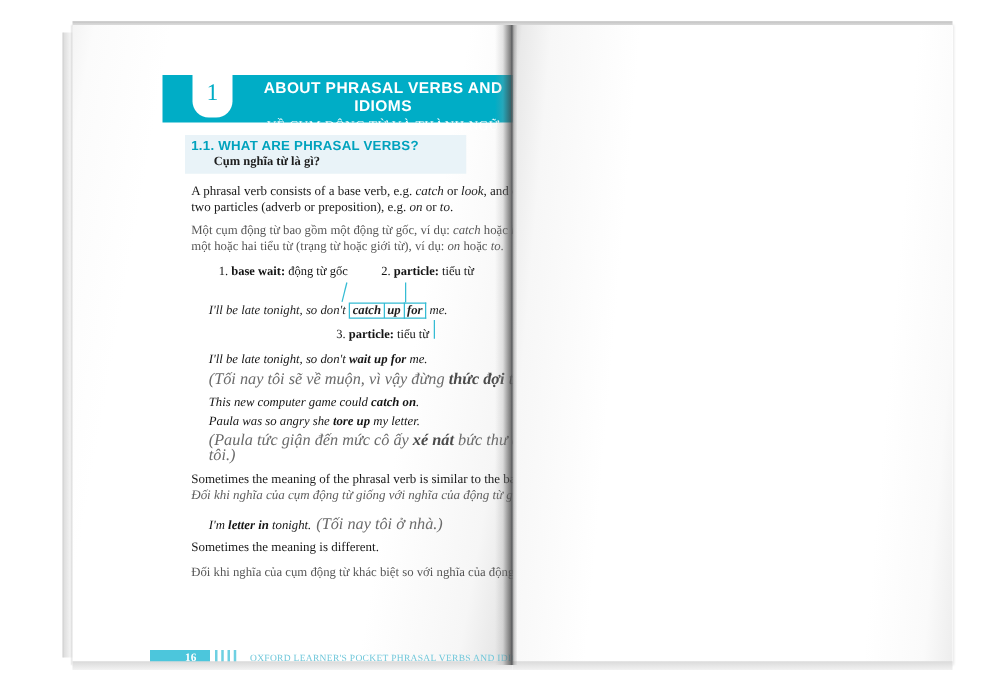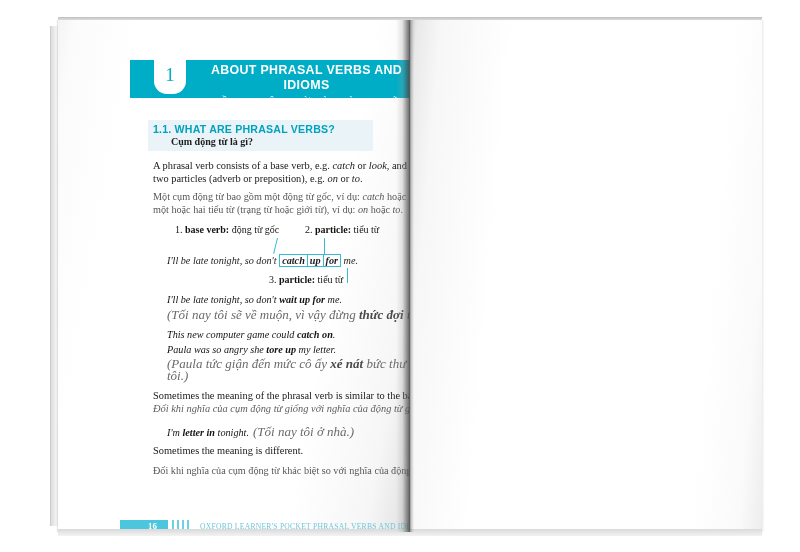--- a/index.html
+++ b/index.html
@@ -86,21 +86,21 @@
   .stripes{position:absolute;right:6px;top:0;height:38px;width:34px;}
   .stripes i{
     position:absolute;top:0;width:3px;height:38px;background:#ffffff;display:block;
   }
 
   
   .col{
     position:absolute;box-sizing:border-box;
     color:#1d1d1d;
   }
-  .col.left{ left:95px; top:100px; width:292px; }
+  .col.left{ left:95px; top:88px; width:292px; }
 
   .h2wrap{
     background:#e9f3f8;
     padding:3px 5px 4px 5px;
     margin:0 0 9px -5px;
     width:215px;
   }
   .h2-en{
     font-family:"Liberation Sans", sans-serif;
     font-weight:bold;font-size:10.6px;color:#00a2bd;letter-spacing:.2px;
@@ -176,29 +176,29 @@
           <i style="left:7px"></i>
           <i style="left:14px"></i>
           <i style="left:21px"></i>
       </div>
     </div>
 
     <div class="col left">
 
       <div class="h2wrap">
         <div class="h2-en">1.1. WHAT ARE PHRASAL VERBS?</div>
-        <div class="h2-vi">Cụm động từ là gì?</div>
+        <div class="h2-vi">Cụm nghĩa từ là gì?</div>
       </div>
 
       <p class="en">A phrasal verb consists of a base verb, e.g. <i class="it">catch</i> or <i class="it">look</i>, and one or two particles (adverb or preposition), e.g. <i class="it">on</i> or <i class="it">to</i>.</p>
 
       <p class="vi gap">Một cụm động từ bao gồm một động từ gốc, ví dụ: <i class="it">catch</i> hoặc <i class="it">look</i>, và một hoặc hai tiểu từ (trạng từ hoặc giới từ), ví dụ: <i class="it">on</i> hoặc <i class="it">to</i>.</p>
 
       <div class="diagram">
-        <div class="lbl" style="left:22px;top:0">1. <b>base verb:</b> động từ gốc</div>
+        <div class="lbl" style="left:22px;top:0">1. <b>base wait:</b> động từ gốc</div>
         <div class="lbl" style="left:152px;top:0">2. <b>particle:</b> tiểu từ</div>
 
         <div class="conn" style="left:124px;top:14px;width:1px;height:16px;transform:rotate(14deg);transform-origin:top;"></div>
         <div class="conn" style="left:171px;top:14px;width:1px;height:16px;"></div>
         <div class="conn" style="left:194px;top:44px;width:1px;height:15px;"></div>
 
         <div class="sentence"><span>I'll be late tonight, so don't </span><span class="box">catch</span><span class="box mid">up</span><span class="box mid">for</span><span> me.</span></div>
 
         <div class="lbl" style="left:116px;top:50px">3. <b>particle:</b> tiểu từ</div>
       </div>

